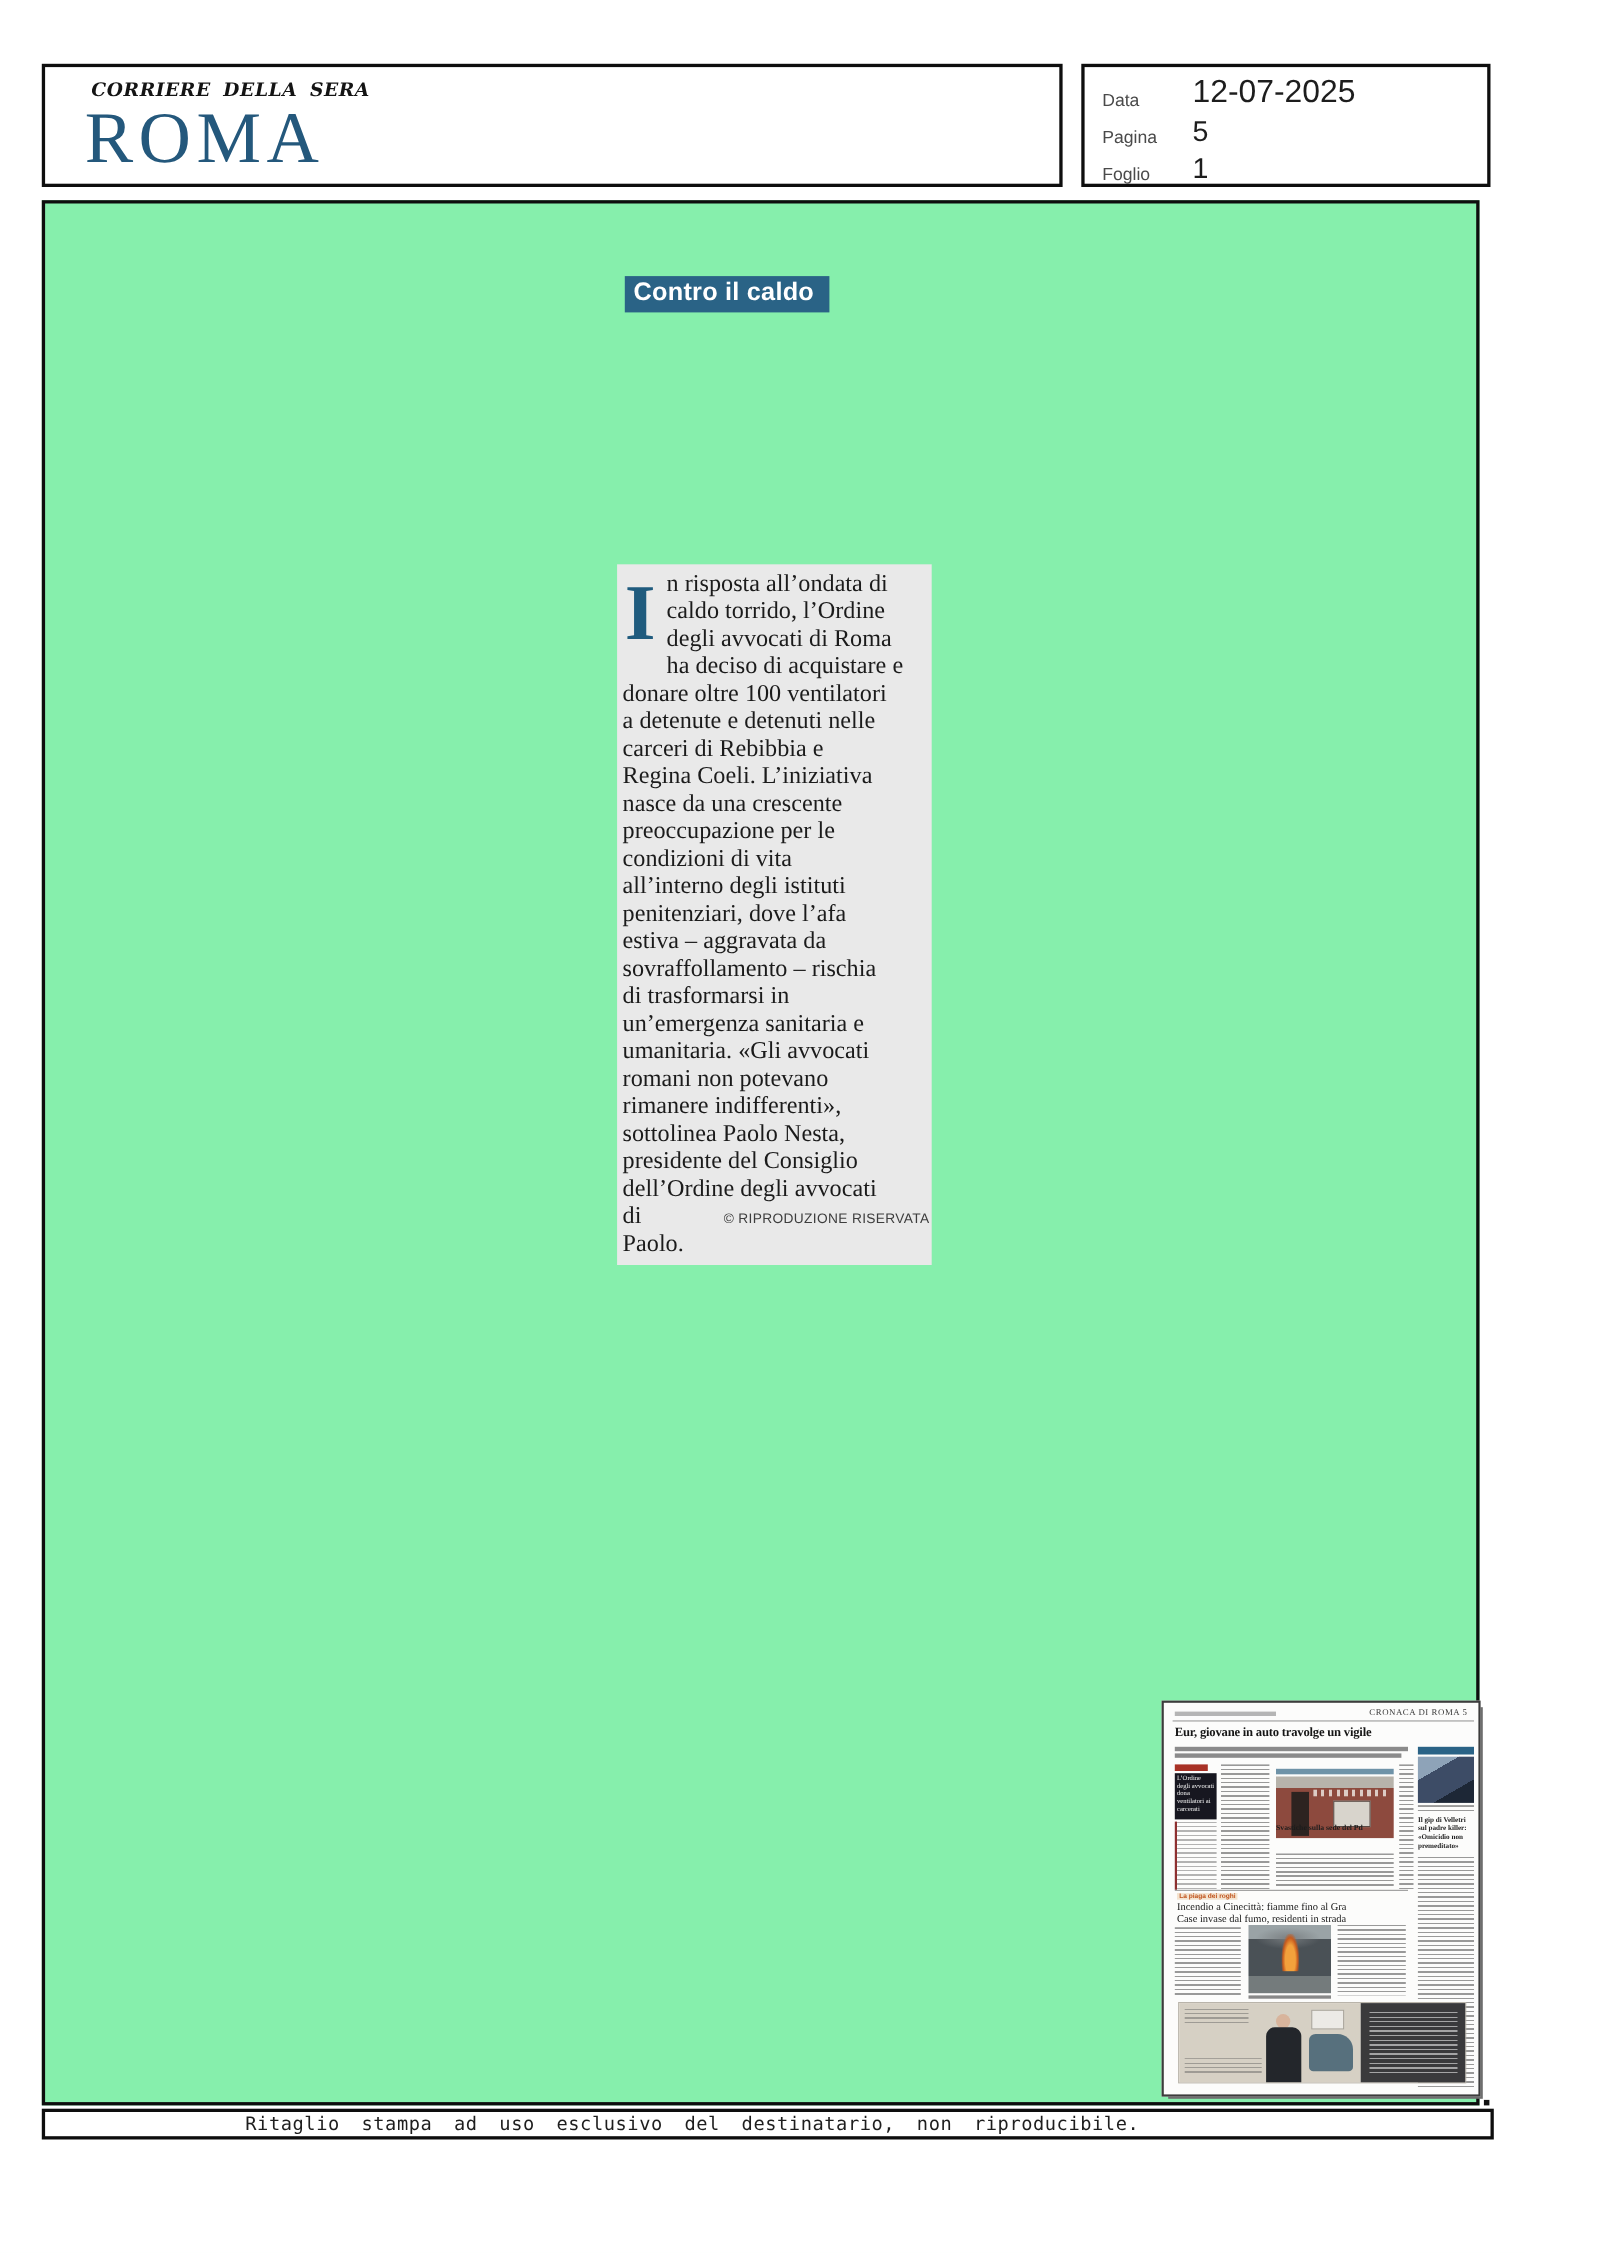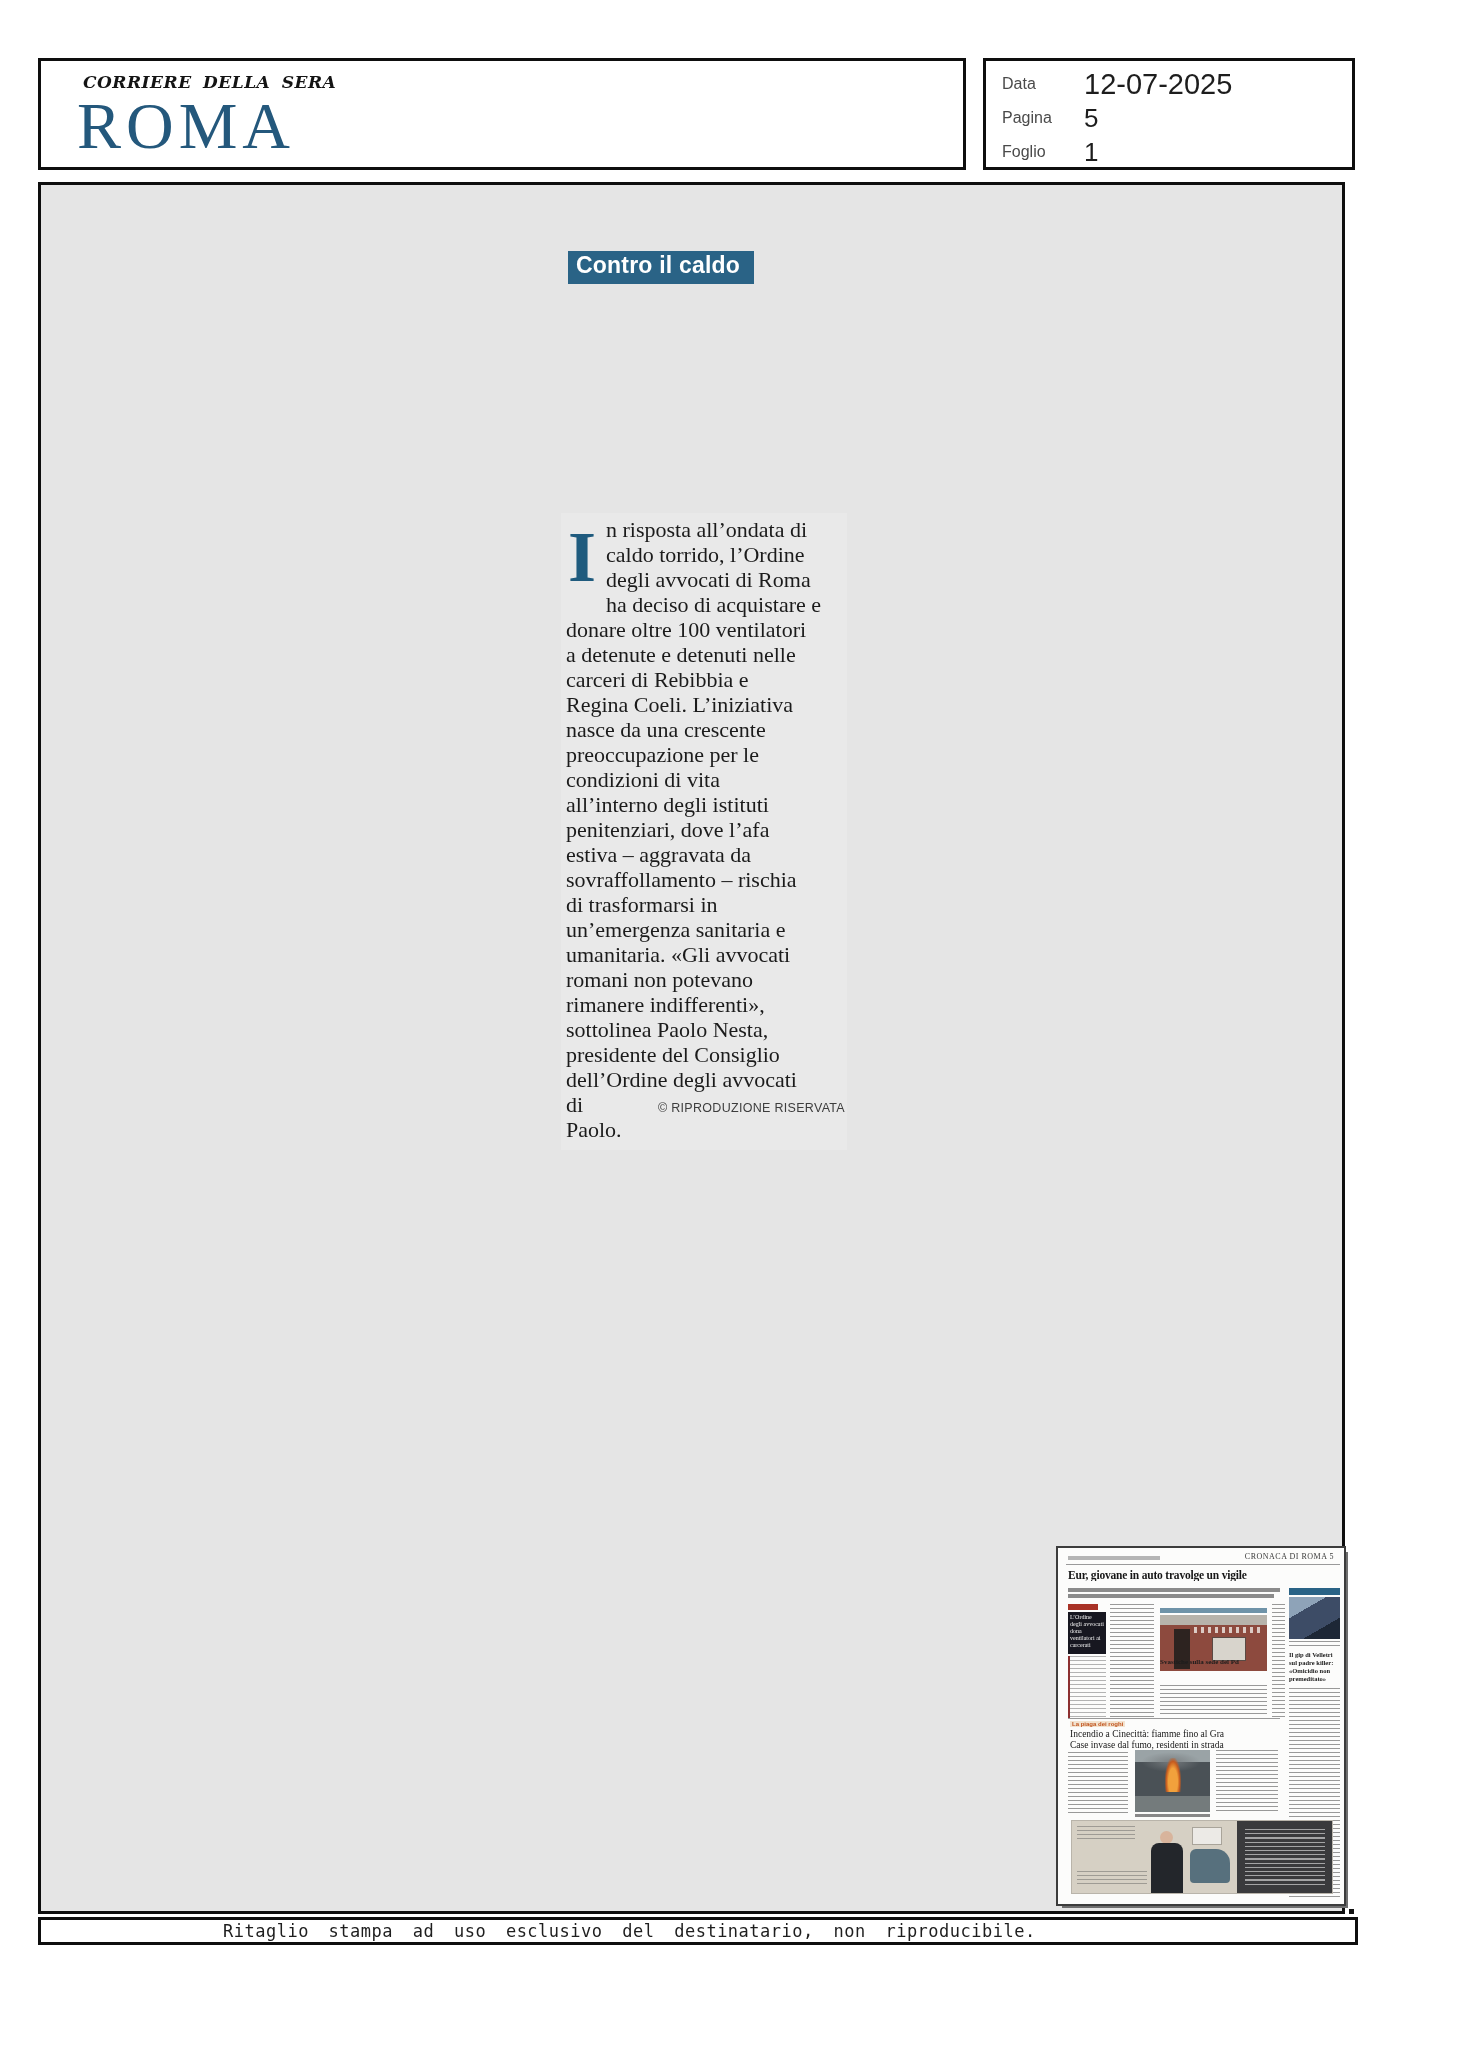--- a/index.html
+++ b/index.html
@@ -11,28 +11,28 @@
   .masthead-box { position:absolute; left:38px; top:58px; width:928px; height:112px;
     border:3px solid #0e0e0e; background:#fff; overflow:hidden; }
   .brand { margin:11px 0 0 42px; font-family:"DejaVu Serif", serif; font-style:italic;
     font-weight:bold; font-size:17px; letter-spacing:.5px; word-spacing:5px; color:#141414; }
   .edition { margin:2px 0 0 36px; font-family:"Liberation Serif", serif; font-size:66px;
     line-height:.98; letter-spacing:5px; color:#24587c; }
 
   
   .meta-box { position:absolute; left:983px; top:58px; width:372px; height:112px;
     border:3px solid #0e0e0e; background:#fff; padding:6px 0 0 16px; }
-  .meta-row { display:flex; align-items:center; height:34px; }
+  .meta-row { display:flex; align-items:flex-end; height:34px; }
   .meta-label { width:82px; font-size:16px; color:#4a4a4a; }
   .meta-value { font-size:26px; color:#1d1d1d; }
   .meta-value.date { font-size:29px; }
 
   
   .clipping-box { position:absolute; left:38px; top:182px; width:1307px; height:1732px;
-    border:3px solid #0e0e0e; background:#e5e5e5; }
+    border:3px solid #0e0e0e; background:#86efac; }
 
   .kicker-badge { position:absolute; left:527px; top:66px; background:#2a6386; color:#fff;
     font-weight:bold; font-size:23px; padding:1px 14px 5px 8px; letter-spacing:.2px; }
 
   .article-headline { position:absolute; left:524px; top:110px; width:330px;
     font-family:"Liberation Serif", serif; font-weight:600; font-size:40px; line-height:49px;
     color:#141414; white-space:pre-line; letter-spacing:-.3px; }
 
   .article-body { position:absolute; left:520px; top:328px; width:286px;
     background:#e9e9e9; padding:4px 2px 8px 5px;

